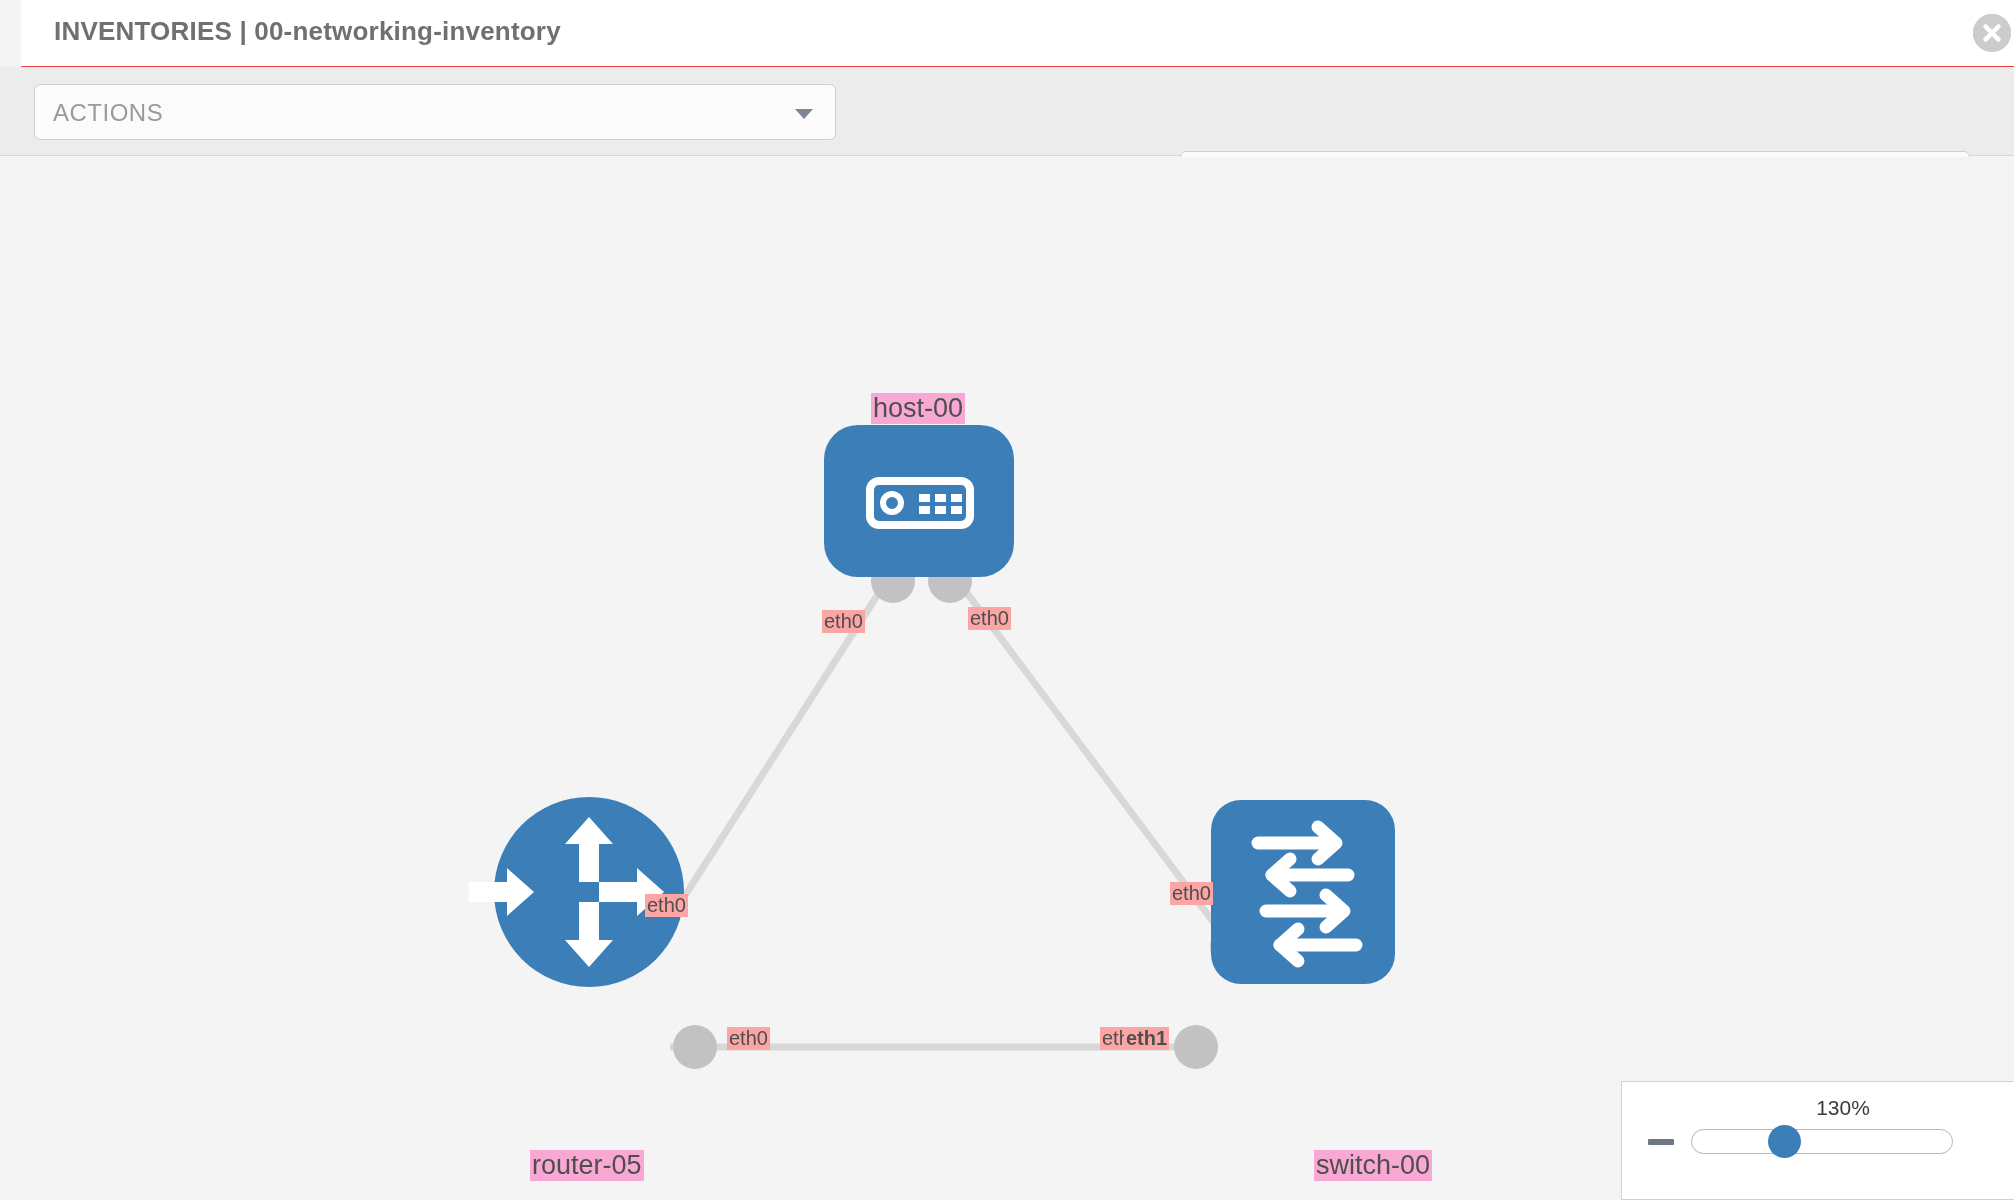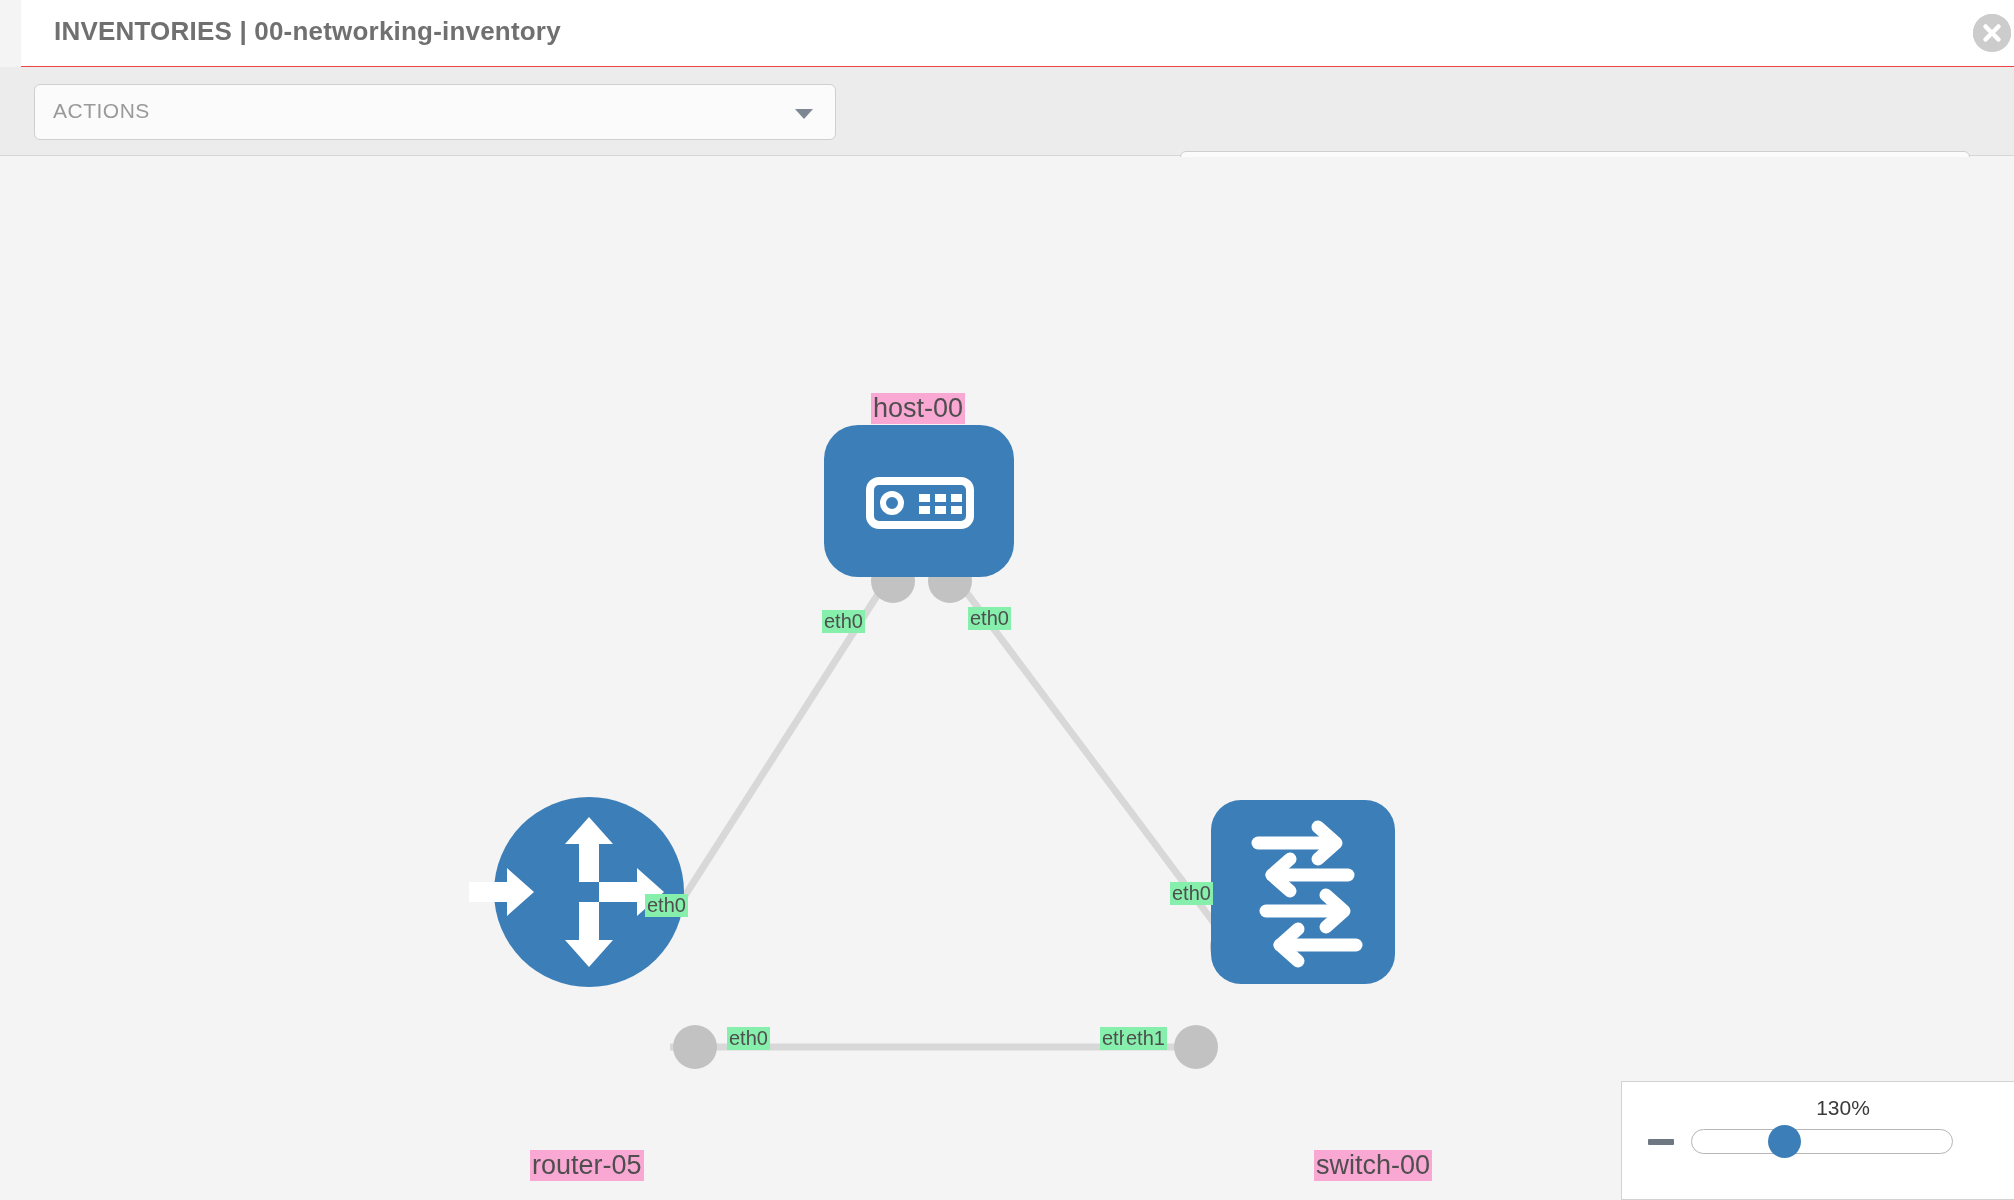--- a/index.html
+++ b/index.html
@@ -38,21 +38,21 @@
   }
   .actions-select {
     position: absolute; left: 34px; top: 17px;
     width: 802px; height: 56px;
     background: #fbfbfb;
     border: 1px solid #cfcfcf; border-radius: 6px;
     cursor: pointer;
   }
   .actions-label {
     position: absolute; left: 18px; top: 14px;
-    font-size: 21px; color: #9a9a9a; letter-spacing: 0.5px;
+    font-size: 24px; color: #9a9a9a; letter-spacing: 0.5px;
   }
   .caret {
     position: absolute; right: 22px; top: 24px;
     width: 0; height: 0;
     border-left: 9px solid transparent;
     border-right: 9px solid transparent;
     border-top: 10px solid #7e8694;
   }
   .tool-icon {
     position: absolute; top: 90px;
@@ -85,21 +85,21 @@
   .node-label {
     position: absolute;
     font-size: 27px; color: #4e4e4e;
     background: #f9a8d4;
     white-space: nowrap;
     padding: 0 2px;
   }
   .iface-label {
     position: absolute;
     font-size: 20px; color: #4e4e4e;
-    background: #86efac;
+    background: #fca5a5;
     white-space: nowrap;
     padding: 0 2px;
   }
 
   
   .zoom-panel {
     position: absolute; left: 1621px; top: 1081px;
     width: 444px; height: 119px;
     background: #ffffff;
     border: 1px solid #d2d2d2;
@@ -247,21 +247,21 @@
     <div class="node-label" style="left:871px; top:236px;">host-00</div>
     <div class="node-label" style="left:530px; top:993px;">router-05</div>
     <div class="node-label" style="left:1314px; top:993px;">switch-00</div>
 
     <div class="iface-label" style="left:822px; top:453px;">eth0</div>
     <div class="iface-label" style="left:968px; top:450px;">eth0</div>
     <div class="iface-label" style="left:645px; top:737px;">eth0</div>
     <div class="iface-label" style="left:1170px; top:725px;">eth0</div>
     <div class="iface-label" style="left:727px; top:870px;">eth0</div>
     <div class="iface-label" style="left:1100px; top:870px;">eth0</div>
-    <div class="iface-label" style="left:1124px; top:870px;">eth1</div>
+    <div class="iface-label" style="left:1124px; top:870px;font-weight:bold;">eth1</div>
 
     <div class="zoom-panel" style="left:1621px; top:924px;">
       <div class="zoom-value">130%</div>
       <div class="zoom-minus"></div>
       <div class="zoom-track"></div>
       <div class="zoom-thumb"></div>
       <div class="zoom-plus"></div>
     </div>
 
   </div>

